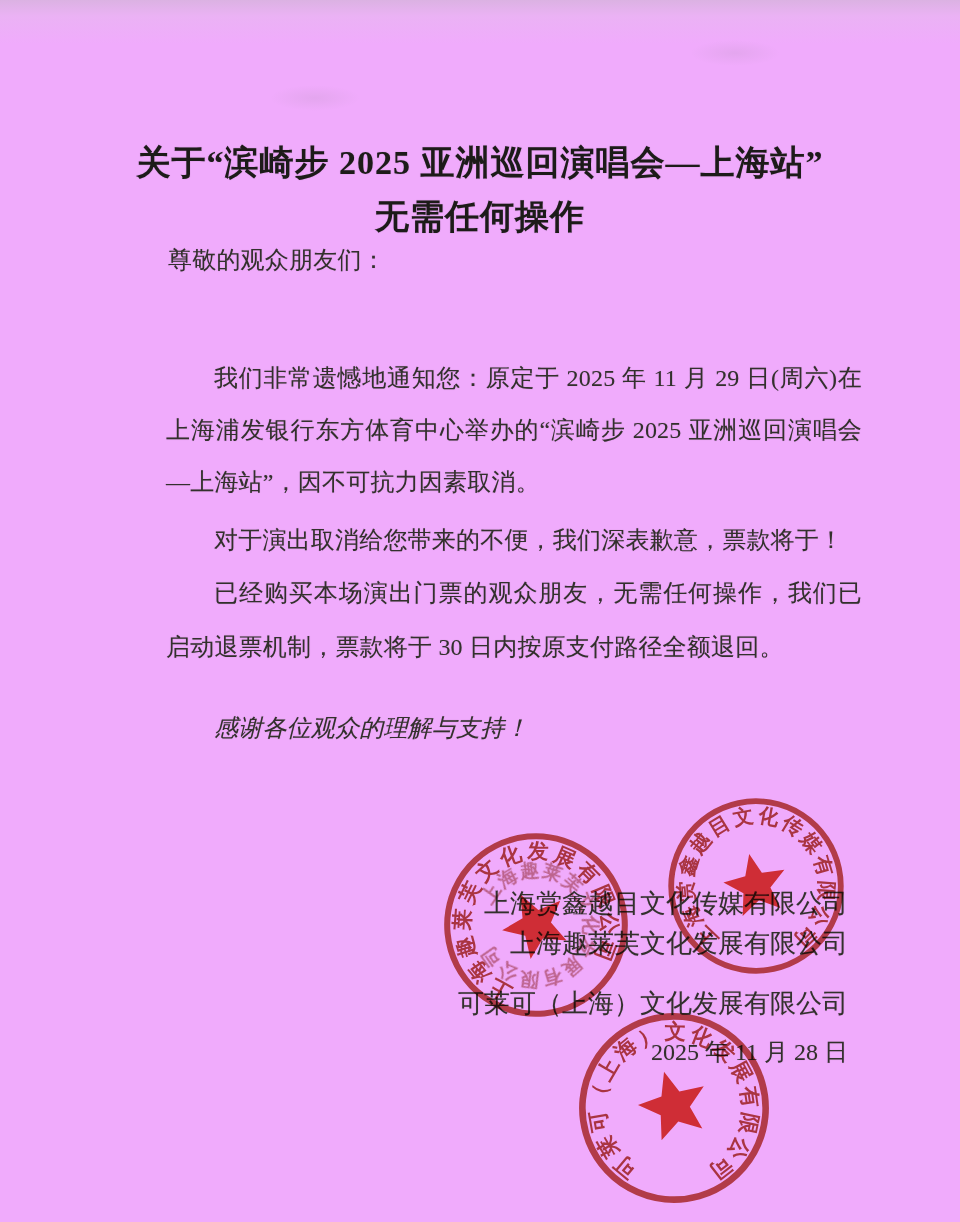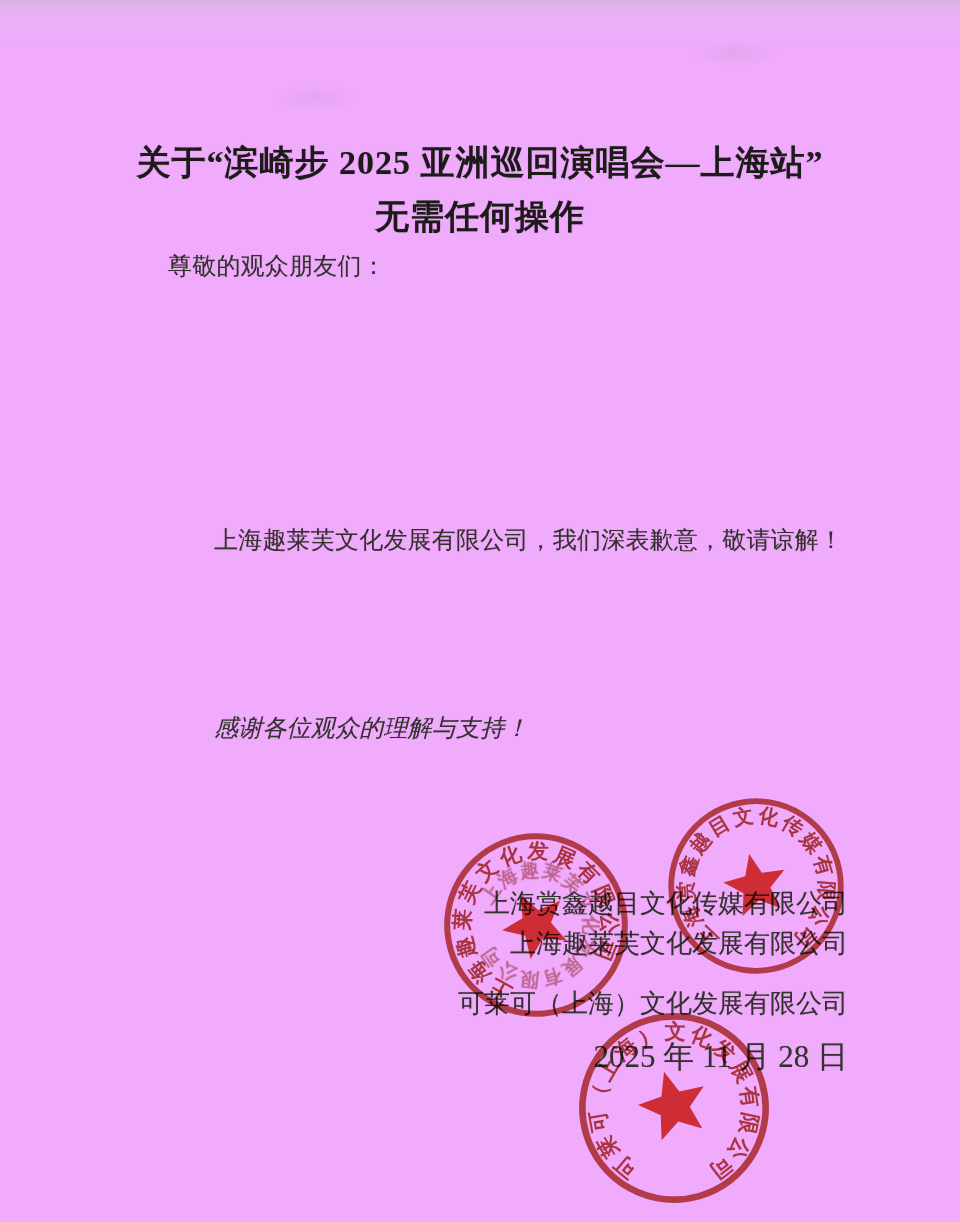--- a/index.html
+++ b/index.html
@@ -28,35 +28,35 @@
     position:absolute;left:0;top:136px;width:960px;
     text-align:center;color:#1d1b19;
     font-weight:bold;font-size:34px;line-height:54px;letter-spacing:1px;
     text-shadow:0 0 1px rgba(40,40,40,.35);
   }
   .bodytext{
     position:absolute;color:#33302d;font-size:24px;
     text-shadow:0 0 1px rgba(70,65,60,.30);
     letter-spacing:.2px;
   }
-  .salutation{left:168px;top:250px;}
+  .salutation{left:168px;top:244px;}
   .para{left:166px;width:696px;text-align:justify;text-justify:inter-character;}
   .para.indent{text-indent:2em;}
   .p-notice{top:352px;line-height:52px;}
   .p-apology{top:514px;line-height:52px;}
   .p-refund{top:566px;line-height:54px;}
   .p-thanks{top:712px;font-style:italic;}
   .sig{
     position:absolute;right:112px;color:#33302d;font-size:26px;white-space:nowrap;
     text-shadow:0 0 1px rgba(70,65,60,.30);
   }
   .sig-1{top:886px;}
   .sig-2{top:926px;}
   .sig-3{top:986px;}
-  .sig-date{top:1036px;font-size:31px;}
+  .sig-date{top:1036px;font-size:24px;}
   .stamp{
     position:absolute;mix-blend-mode:multiply;opacity:.88;
     pointer-events:none;
   }
   .stamp svg{display:block;}
   .stamp-left{left:425px;top:814px;transform:rotate(-27deg);}
   .stamp-right{left:650px;top:780px;transform:rotate(-12deg);}
   .stamp-bottom{left:562px;top:996px;transform:rotate(-16deg);}
   .seal-text{font-family:"Liberation Serif","DejaVu Serif",serif;font-weight:bold;}
   .ghost{filter:blur(.6px);}
@@ -69,23 +69,25 @@
   <div class="scan-smudge" style="left:270px;top:85px;"></div>
   <div class="scan-smudge" style="left:690px;top:40px;"></div>
 
   <div class="title">
     <div>关于“滨崎步 2025 亚洲巡回演唱会—上海站”</div>
     <div>无需任何操作</div>
   </div>
 
   <div class="bodytext salutation">尊敬的观众朋友们：</div>
 
+  <div class="bodytext para indent p-notice">我们非常遗憾地通知您：原定于 2025 年 11 月 29 日(周六)在上海浦发银行东方体育中心举办的“滨崎步 2025 亚洲巡回演唱会—上海站”，因不可抗力因素取消。</div>
 
-  <div class="bodytext para indent p-apology">上海趣莱芙文化发展有限公司，我们深表歉意，敬请谅解！</div>
+  <div class="bodytext para indent p-apology">对于演出取消给您带来的不便，我们深表歉意，票款将于！</div>
 
+  <div class="bodytext para indent p-refund">已经购买本场演出门票的观众朋友，无需任何操作，我们已启动退票机制，票款将于 30 日内按原支付路径全额退回。</div>
 
   <div class="bodytext para indent p-thanks">感谢各位观众的理解与支持！</div>
 
   <div class="sig sig-1">上海赏鑫越目文化传媒有限公司</div>
   <div class="sig sig-2">上海趣莱芙文化发展有限公司</div>
   <div class="sig sig-3">可莱可（上海）文化发展有限公司</div>
   <div class="sig sig-date">2025 年 11 月 28 日</div>
 
   <div class="stamp stamp-left">
     <svg width="222" height="222" viewBox="0 0 220 220">

